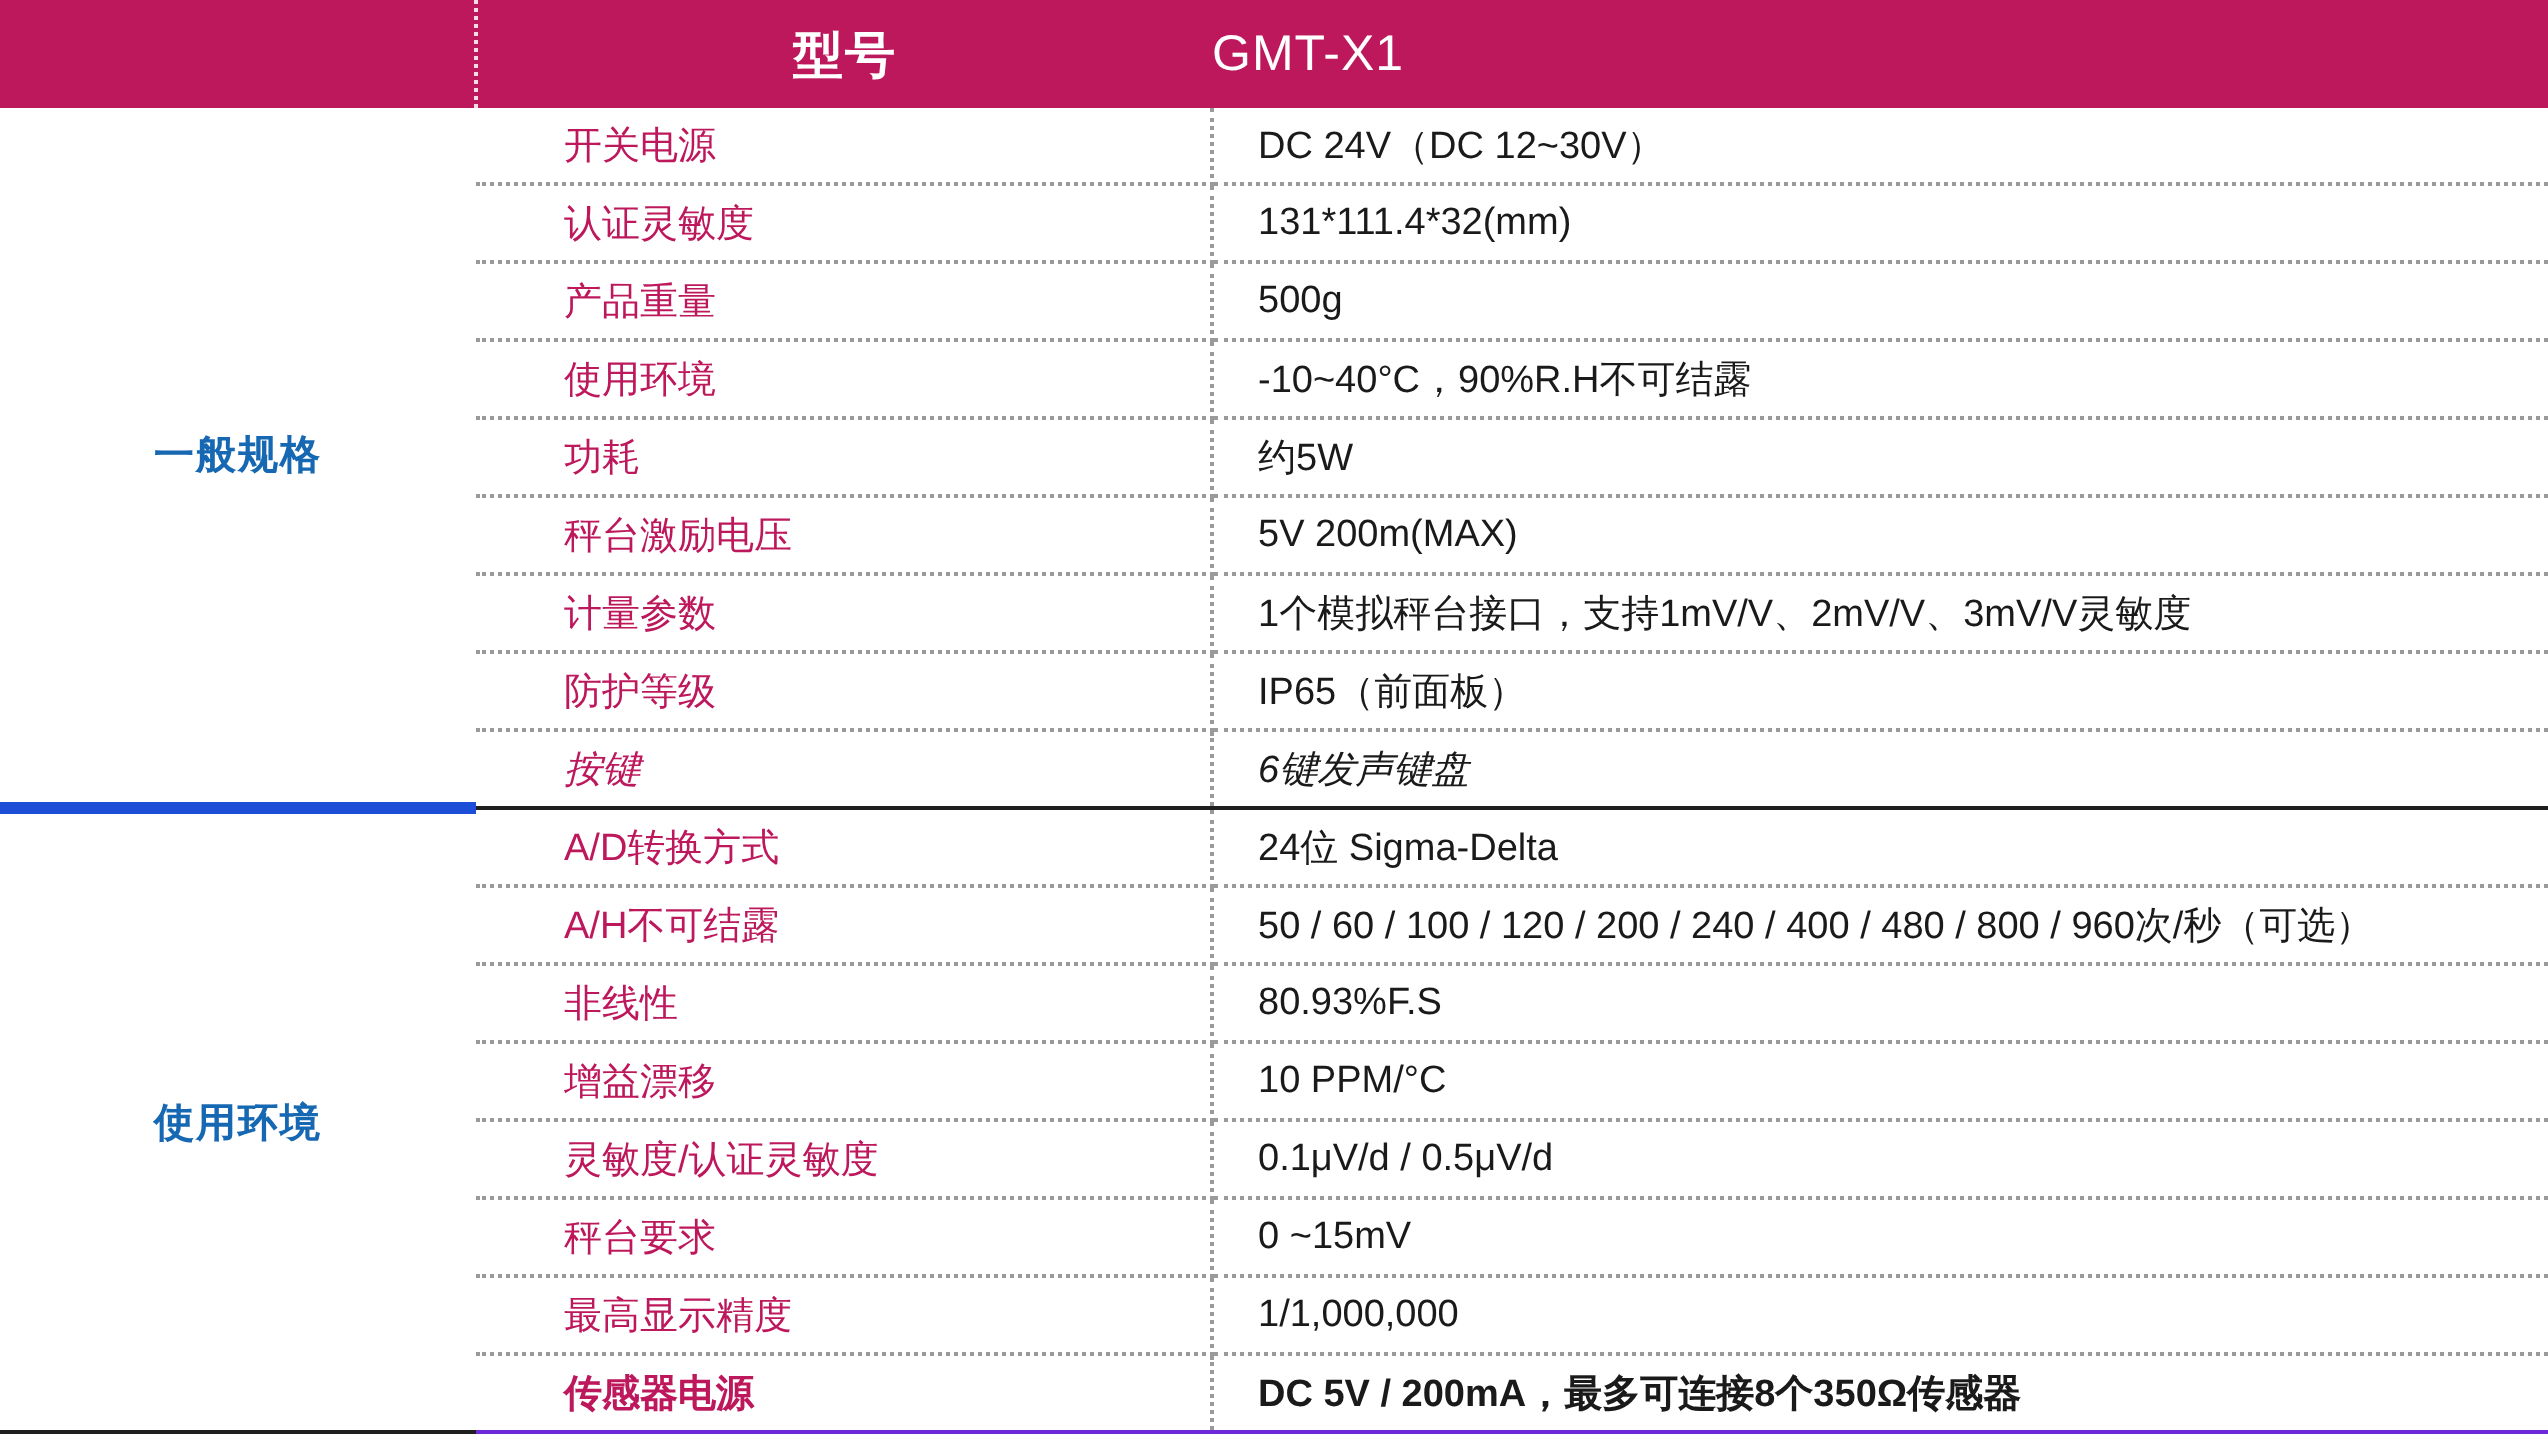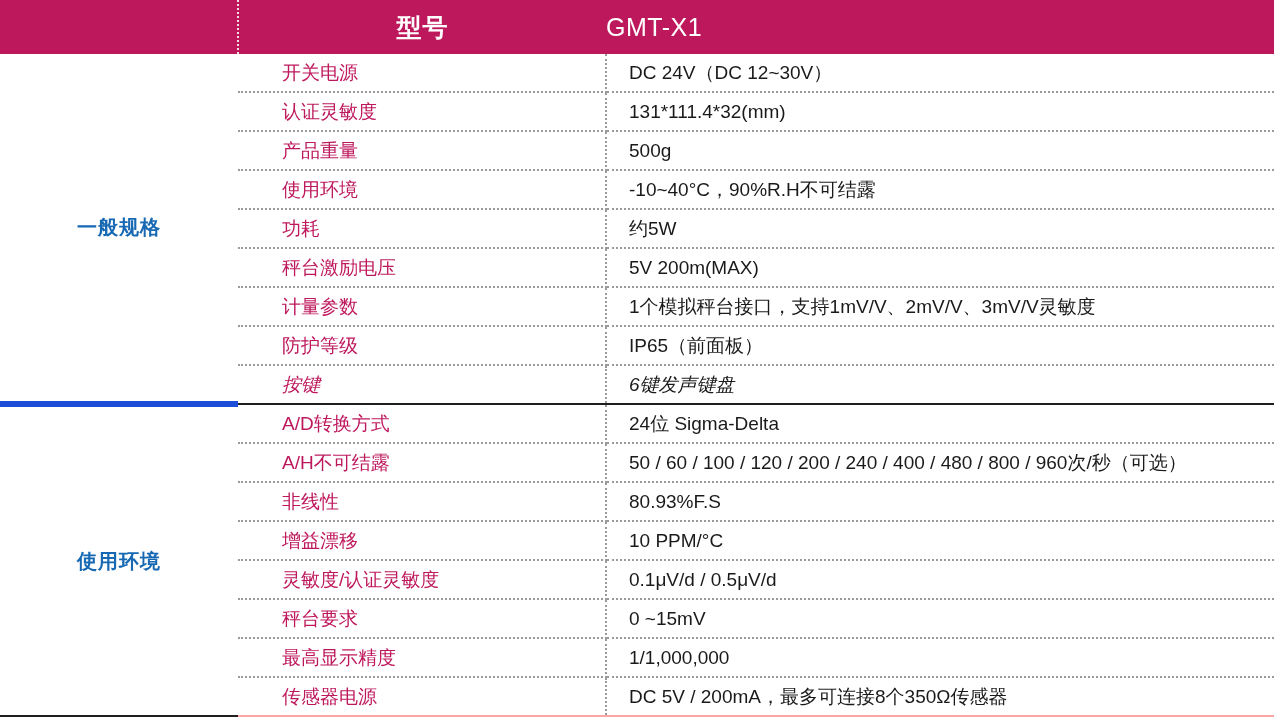--- a/index.html
+++ b/index.html
@@ -86,21 +86,22 @@
     vertical-align: middle;
     white-space: nowrap;
   }
   tr.group-last td.item-cell,
   tr.group-last td.value-cell {
     border-bottom: 2px solid #1f1f1f;
     font-style: italic;
   }
   tr.table-last td.item-cell,
   tr.table-last td.value-cell {
-    border-bottom: 2px solid #fca5a5;
+    border-bottom: 2px solid #6d28d9;
+    font-weight: bold;
   }
 </style>
 </head>
 <body>
 
 <div class="spec-sheet">
   <table class="spec-table">
     <colgroup>
       <col class="c-group">
       <col class="c-item">

